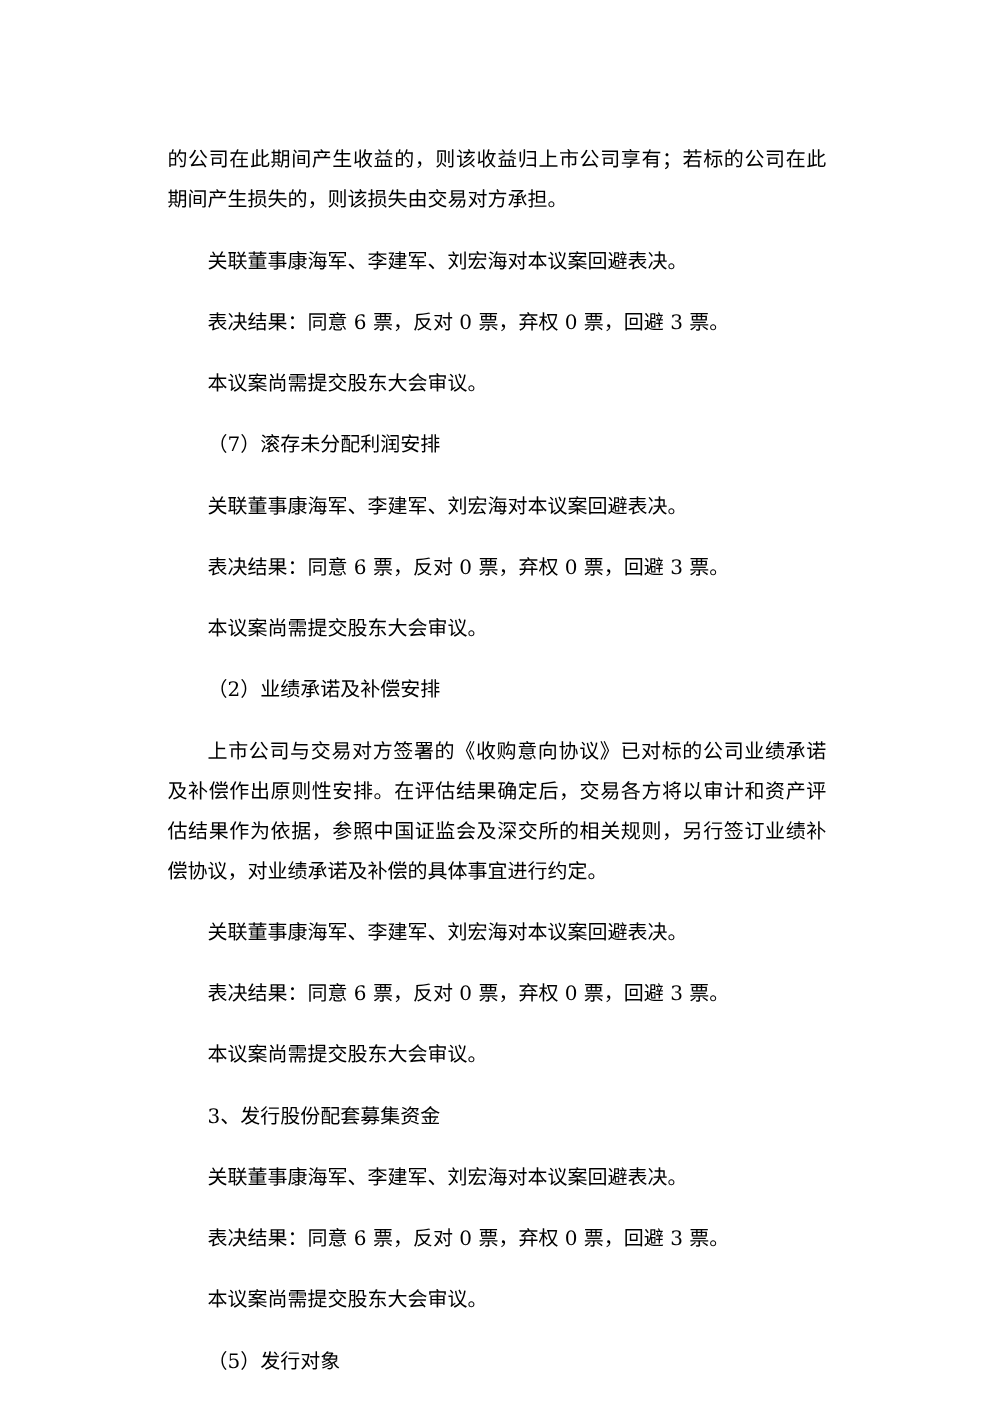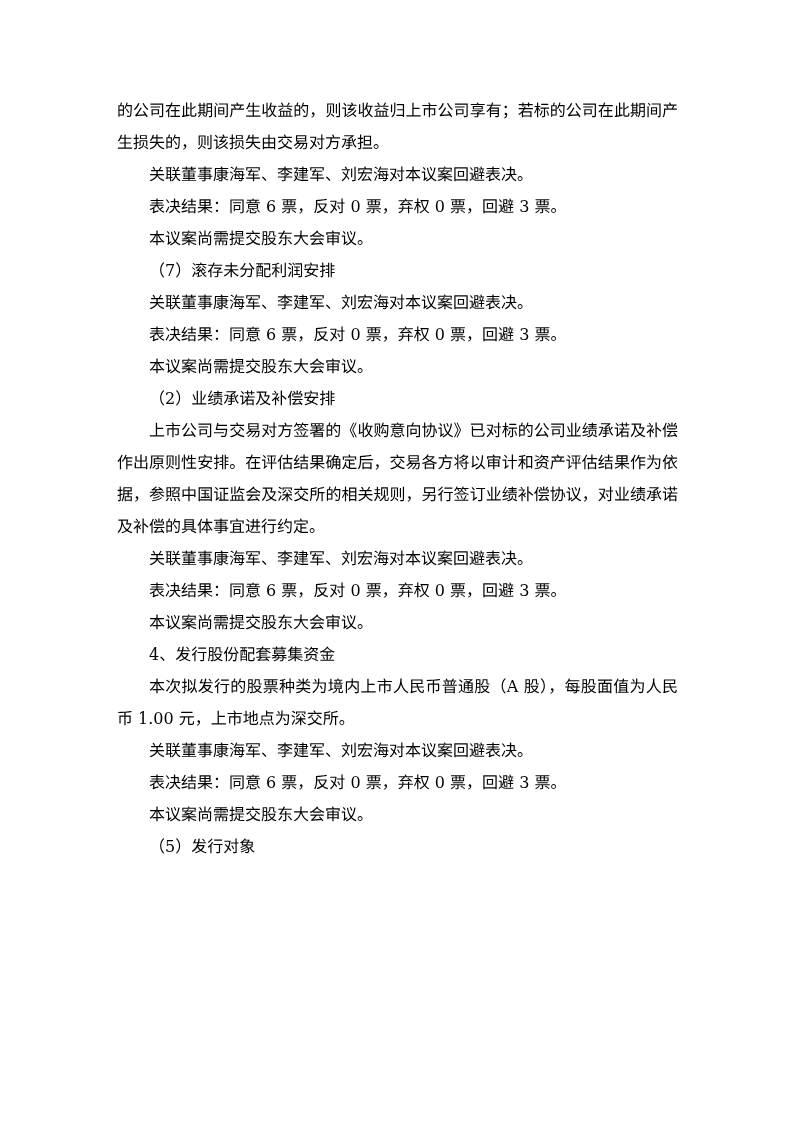--- a/index.html
+++ b/index.html
@@ -20,21 +20,21 @@
     position: absolute;
     left: 117px;
     top: 95px;
     width: 561px;
     font-size: 16px;
     line-height: 32px;
     text-align: justify;
     letter-spacing: 0;
   }
   .content p {
-    margin: 0;
+    margin: 17px;
     padding: 0;
     text-indent: 2em;
   }
   .content p.noindent {
     text-indent: 0;
   }
   .content p.heading {
     font-weight: normal;
   }
 </style>
@@ -49,20 +49,19 @@
     <p>本议案尚需提交股东大会审议。</p>
     <p class="heading">（7）滚存未分配利润安排</p>
     <p>关联董事康海军、李建军、刘宏海对本议案回避表决。</p>
     <p>表决结果：同意 6 票，反对 0 票，弃权 0 票，回避 3 票。</p>
     <p>本议案尚需提交股东大会审议。</p>
     <p class="heading">（2）业绩承诺及补偿安排</p>
     <p>上市公司与交易对方签署的《收购意向协议》已对标的公司业绩承诺及补偿作出原则性安排。在评估结果确定后，交易各方将以审计和资产评估结果作为依据，参照中国证监会及深交所的相关规则，另行签订业绩补偿协议，对业绩承诺及补偿的具体事宜进行约定。</p>
     <p>关联董事康海军、李建军、刘宏海对本议案回避表决。</p>
     <p>表决结果：同意 6 票，反对 0 票，弃权 0 票，回避 3 票。</p>
     <p>本议案尚需提交股东大会审议。</p>
-    <p class="heading">4、发行股份配套募集资金</p>
-    <p>本次拟发行的股票种类为境内上市人民币普通股（A 股），每股面值为人民币 1.00 元，上市地点为深交所。</p>
+    <p class="heading">3、发行股份配套募集资金</p>
     <p>关联董事康海军、李建军、刘宏海对本议案回避表决。</p>
     <p>表决结果：同意 6 票，反对 0 票，弃权 0 票，回避 3 票。</p>
     <p>本议案尚需提交股东大会审议。</p>
     <p class="heading">（5）发行对象</p>
   </div>
 </div>
 
 </body></html>

